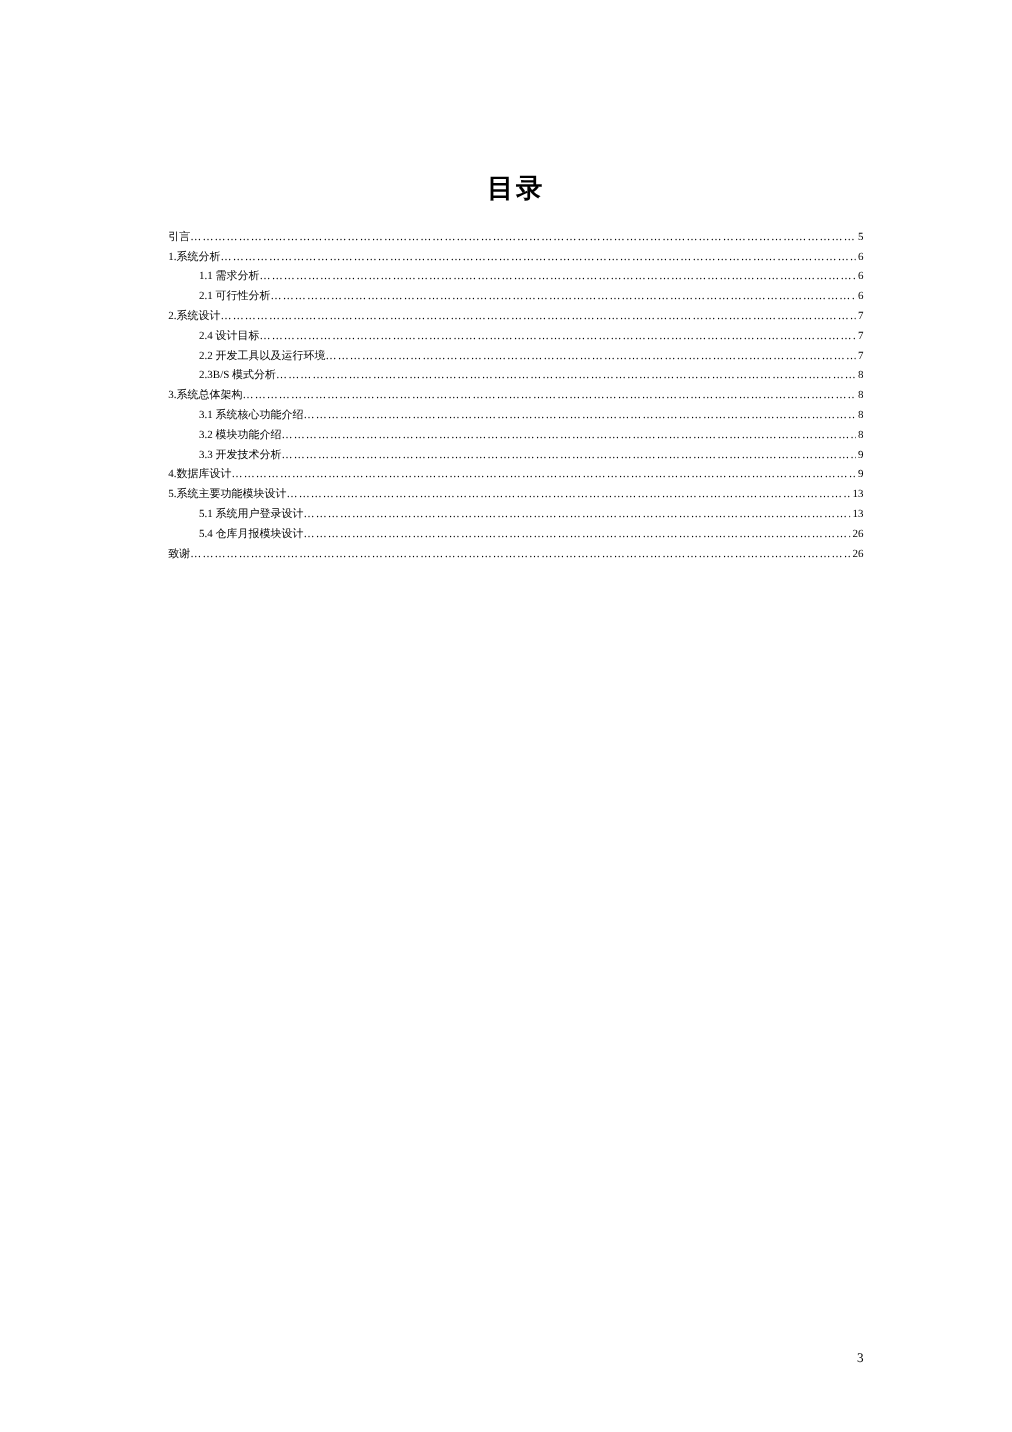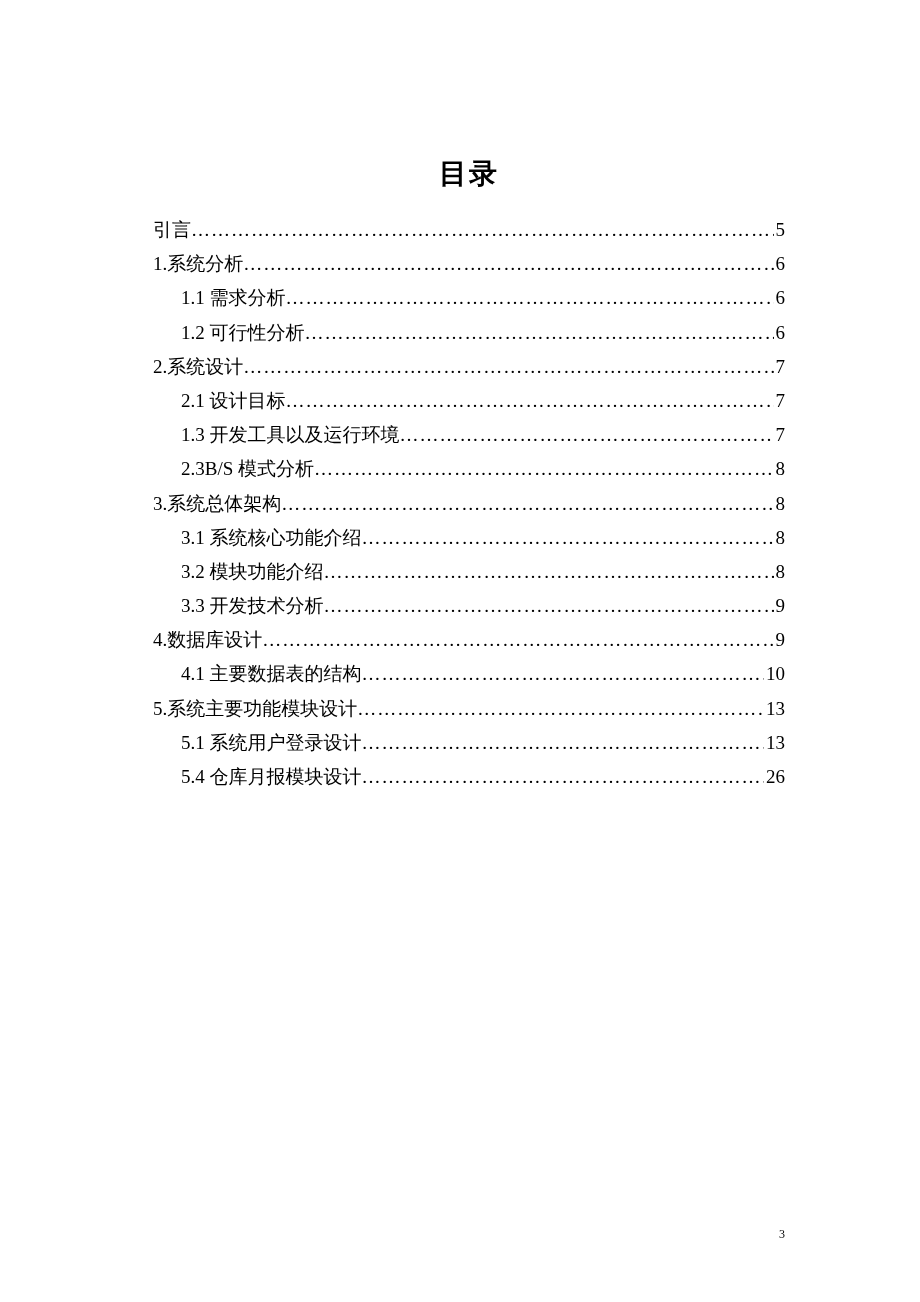--- a/index.html
+++ b/index.html
@@ -8,26 +8,26 @@
       height: 1302px;
       background: #fff;
       font-family: "SimSun", "宋体", serif;
       position: relative;
     }
     .page {
       padding: 155px 135px 0 153px;
     }
     .title {
       text-align: center;
-      font-size: 28px;
+      font-size: 24px;
       font-weight: bold;
       margin-bottom: 20px;
       letter-spacing: 2px;
     }
-    .toc { font-size: 19px; line-height: 1.8; color: #000; }
+    .toc { font-size: 10px; line-height: 1.8; color: #000; }
     .toc-row {
       display: flex;
       align-items: baseline;
       white-space: nowrap;
     }
     .toc-row.level-1 { padding-left: 0; }
     .toc-row.level-2 { padding-left: 28px; justify-content: space-between; }
     .toc-label { flex: 0 0 auto; }
     .toc-dots {
       flex: 1 1 auto;
@@ -63,36 +63,36 @@
         <span class="toc-label">1.系统分析</span>
         <span class="toc-dots"></span>
         <span class="toc-page">6</span>
       </div>
       <div class="toc-row level-2">
         <span class="toc-label">1.1 需求分析</span>
         <span class="toc-dots"></span>
         <span class="toc-page">6</span>
       </div>
       <div class="toc-row level-2">
-        <span class="toc-label">1.2 可行性分析</span>
+        <span class="toc-label">2.1 可行性分析</span>
         <span class="toc-dots"></span>
         <span class="toc-page">6</span>
       </div>
       <div class="toc-row level-1">
         <span class="toc-label">2.系统设计</span>
         <span class="toc-dots"></span>
         <span class="toc-page">7</span>
       </div>
       <div class="toc-row level-2">
-        <span class="toc-label">2.1 设计目标</span>
+        <span class="toc-label">2.4 设计目标</span>
         <span class="toc-dots"></span>
         <span class="toc-page">7</span>
       </div>
       <div class="toc-row level-2">
-        <span class="toc-label">1.3 开发工具以及运行环境</span>
+        <span class="toc-label">2.2 开发工具以及运行环境</span>
         <span class="toc-dots"></span>
         <span class="toc-page">7</span>
       </div>
       <div class="toc-row level-2">
         <span class="toc-label">2.3B/S 模式分析</span>
         <span class="toc-dots"></span>
         <span class="toc-page">8</span>
       </div>
       <div class="toc-row level-1">
         <span class="toc-label">3.系统总体架构</span>
@@ -112,36 +112,36 @@
       <div class="toc-row level-2">
         <span class="toc-label">3.3 开发技术分析</span>
         <span class="toc-dots"></span>
         <span class="toc-page">9</span>
       </div>
       <div class="toc-row level-1">
         <span class="toc-label">4.数据库设计</span>
         <span class="toc-dots"></span>
         <span class="toc-page">9</span>
       </div>
-      <div class="toc-row level-2">
-        <span class="toc-label">4.1 主要数据表的结构</span>
-        <span class="toc-dots"></span>
-        <span class="toc-page">10</span>
-      </div>
       <div class="toc-row level-1">
         <span class="toc-label">5.系统主要功能模块设计</span>
         <span class="toc-dots"></span>
         <span class="toc-page">13</span>
       </div>
       <div class="toc-row level-2">
         <span class="toc-label">5.1 系统用户登录设计</span>
         <span class="toc-dots"></span>
         <span class="toc-page">13</span>
       </div>
       <div class="toc-row level-2">
         <span class="toc-label">5.4 仓库月报模块设计</span>
         <span class="toc-dots"></span>
         <span class="toc-page">26</span>
       </div>
+      <div class="toc-row level-1">
+        <span class="toc-label">致谢</span>
+        <span class="toc-dots"></span>
+        <span class="toc-page">26</span>
+      </div>
     </div>
 </div>
 
 <div class="page-num">3</div>
 
 </body></html>

